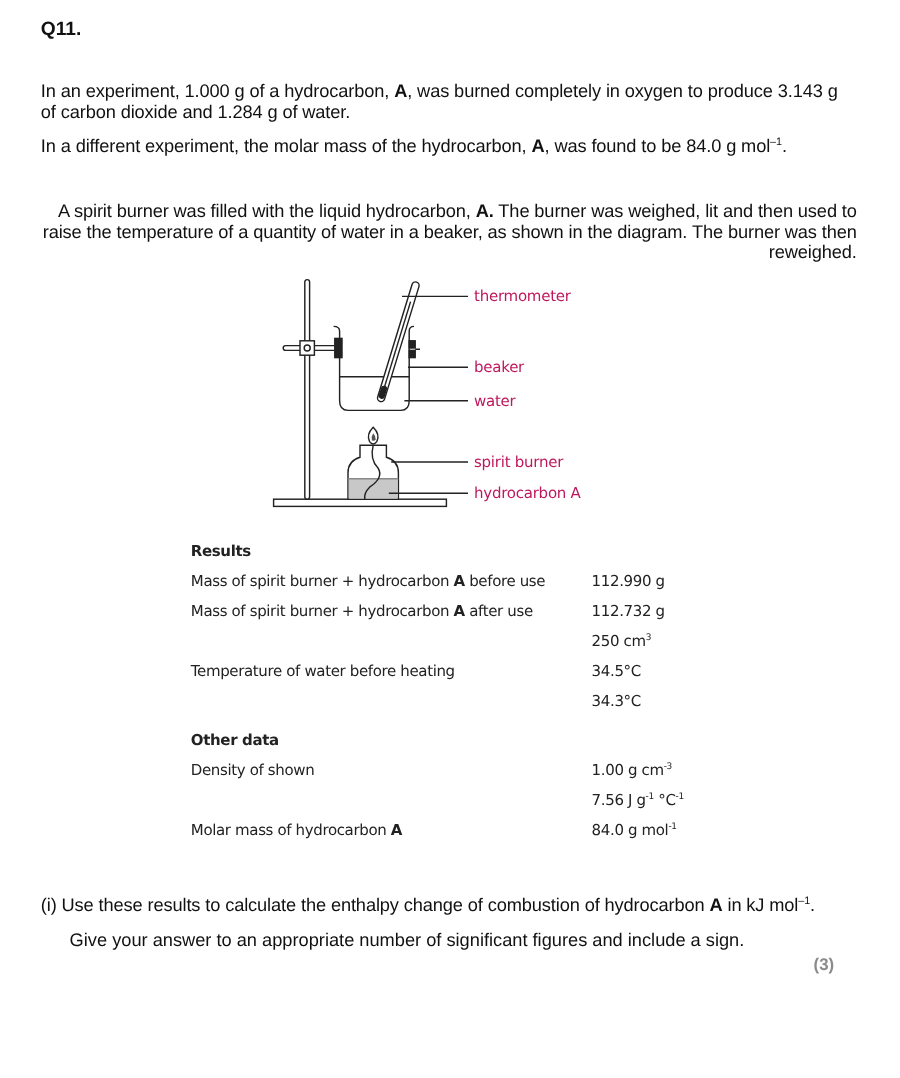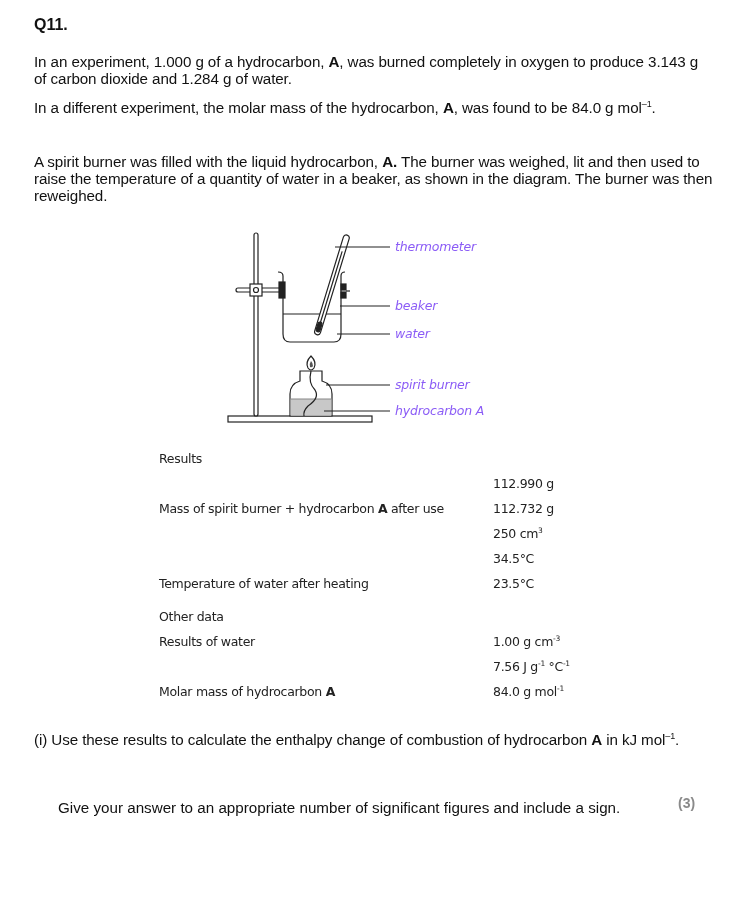--- a/index.html
+++ b/index.html
@@ -1,36 +1,36 @@
 <!DOCTYPE html>
 <html><head>
 <meta charset="utf-8">
 <style>
   html, body { margin: 0; padding: 0; background: #ffffff; }
   body { width: 750px; height: 898px; position: relative; overflow: hidden; color: #111; }
   .arial { font-family: "Liberation Sans", sans-serif; }
   .book { font-family: "DejaVu Sans", sans-serif; }
   .abs { position: absolute; }
   #qnum { left: 34px; top: 16px; font-size: 16px; font-weight: bold; }
-  .para { left: 34px; font-size: 15.2px; line-height: 17px; width: 680px; letter-spacing: -0.1px; }
+  .para { left: 34px; font-size: 15.2px; line-height: 17px; width: 680px; letter-spacing: -0.1px; margin-top: 15px; }
   #p1 { top: 53px; }
   #p2 { top: 99px; }
-  #p3 { top: 153px; }
+  #p3 { top: 153px; text-align: right; }
   sup { font-size: 9px; line-height: 0; vertical-align: 6px; }
   #diagram { left: 224px; top: 228px; width: 280px; height: 200px; }
-  .dlabel { font-size: 12.5px; color: #8b5cf6; position: absolute; white-space: nowrap; letter-spacing: -0.2px; font-style: italic; }
+  .dlabel { font-size: 12.5px; color: #be185d; position: absolute; white-space: nowrap; letter-spacing: -0.2px; }
   .tbl { position: absolute; left: 159px; font-size: 12.5px; color: #222; letter-spacing: -0.3px; }
-  .tbl .h { font-weight: normal; }
+  .tbl .h { font-weight: bold; }
   .row { position: absolute; left: 0; white-space: nowrap; }
   .val { position: absolute; left: 334px; white-space: nowrap; }
   .val sup { font-size: 7.5px; vertical-align: 5px; }
   #results { top: 451px; width: 450px; height: 150px; }
   #other { top: 609px; width: 450px; height: 100px; }
   #qi { top: 731px; }
-  #instr { left: 58px; top: 775px; font-size: 15.2px; margin-top: 24px; }
+  #instr { left: 58px; top: 775px; font-size: 15.2px; }
   #marks { left: 678px; top: 795px; font-size: 14px; font-weight: bold; color: #8a8a8a; }
 </style>
 </head>
 <body>
 
 <div class="abs arial" id="qnum">Q11.</div>
 
 <div class="abs arial para" id="p1"><span> In an experiment, 1.000 g of a hydrocarbon, </span><b>A</b><span>, was burned completely in oxygen to produce 3.143 g of carbon dioxide and 1.284 g of water.</span></div>
 
 <div class="abs arial para" id="p2"><span>In a different experiment, the molar mass of the hydrocarbon, </span><b>A</b><span>, was found to be 84.0 g mol</span><sup>–1</sup><span>.</span></div>
@@ -79,32 +79,33 @@
   </svg>
   <span class="dlabel book" style="left:171px;top:11px">thermometer</span>
   <span class="dlabel book" style="left:171px;top:70px">beaker</span>
   <span class="dlabel book" style="left:171px;top:98px">water</span>
   <span class="dlabel book" style="left:171px;top:149px">spirit burner</span>
   <span class="dlabel book" style="left:171px;top:175px">hydrocarbon A</span>
 </div>
 
 <div class="tbl book" id="results">
   <div class="row h" style="top:0">Results</div>
+  <div class="row" style="top:25px"><span>Mass of spirit burner + hydrocarbon </span><b>A</b><span> before use</span></div>
   <div class="val" style="top:25px"><span>112.990 g</span></div>
   <div class="row" style="top:50px"><span>Mass of spirit burner + hydrocarbon </span><b>A</b><span> after use</span></div>
   <div class="val" style="top:50px"><span>112.732 g</span></div>
   <div class="val" style="top:75px"><span>250 cm</span><sup>3</sup></div>
+  <div class="row" style="top:100px">Temperature of water before heating</div>
   <div class="val" style="top:100px">34.5°C</div>
-  <div class="row" style="top:125px">Temperature of water after heating</div>
-  <div class="val" style="top:125px">23.5°C</div>
+  <div class="val" style="top:125px">34.3°C</div>
 </div>
 
 <div class="tbl book" id="other">
   <div class="row h" style="top:0">Other data</div>
-  <div class="row" style="top:25px">Results of water</div>
+  <div class="row" style="top:25px">Density of shown</div>
   <div class="val" style="top:25px"><span>1.00 g cm</span><sup>-3</sup></div>
   <div class="val" style="top:50px"><span>7.56 J g</span><sup>-1</sup><span> °C</span><sup>-1</sup></div>
   <div class="row" style="top:75px"><span>Molar mass of hydrocarbon </span><b>A</b></div>
   <div class="val" style="top:75px"><span>84.0 g mol</span><sup>-1</sup></div>
 </div>
 
 <div class="abs arial para" id="qi"><span>(i)  Use these results to calculate the enthalpy change of combustion of hydrocarbon </span><b>A</b><span> in kJ mol</span><sup>–1</sup><span>.</span></div>
 
 <div class="abs arial" id="instr">Give your answer to an appropriate number of significant figures and include a sign.</div>
 <div class="abs arial" id="marks">(3)</div>

